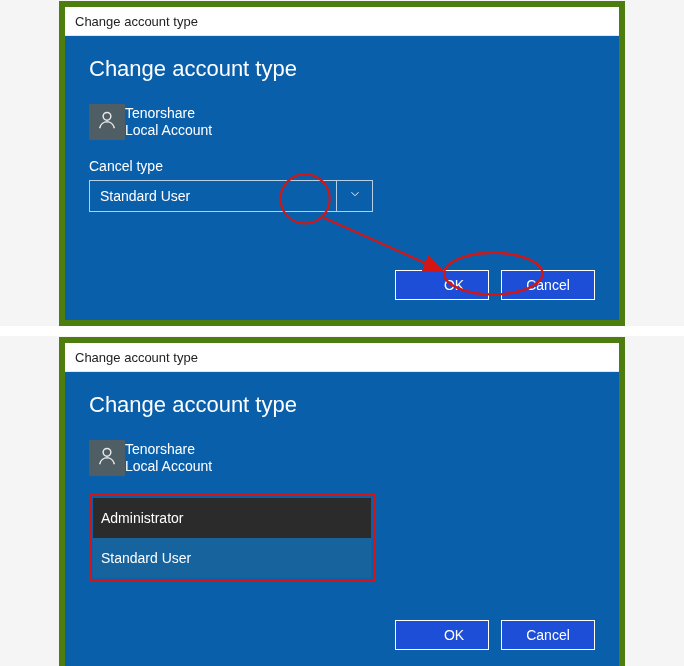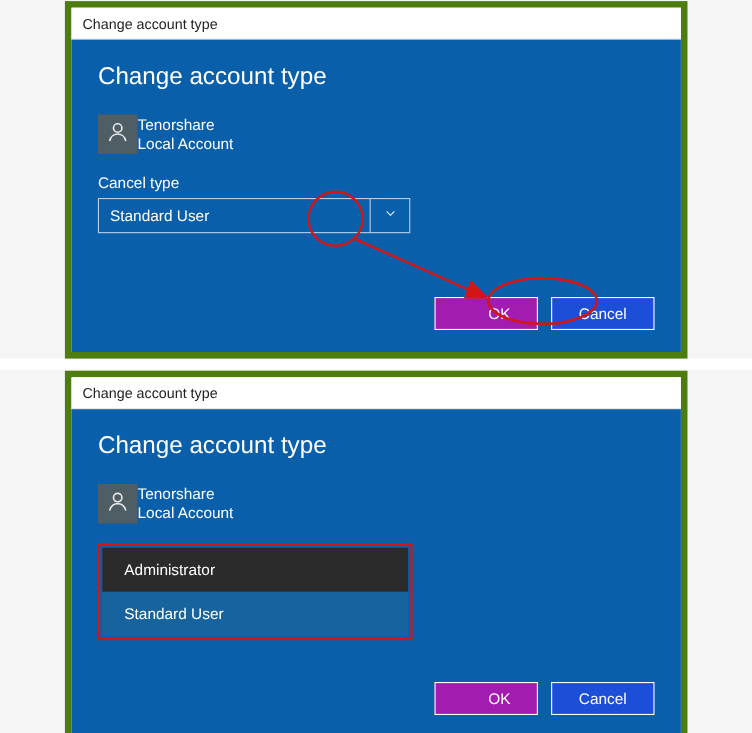--- a/index.html
+++ b/index.html
@@ -84,33 +84,33 @@
     border: 1px solid #fff;
     background: #1d4ed8;
     color: #fff;
     font-size: 14px;
     display: flex;
     align-items: center;
     justify-content: center;
     cursor: pointer;
   }
   .btn.primary {
-    background: #a21caf;
+    background: #1d4ed8;
     padding-left: 24px;
   }
 
   
   .options-list {
     width: 286px;
     margin-top: 4px;
     border: 2.5px solid #d21515;
     padding: 2px;
   }
   .option {
-    padding: 12px 20px;
+    padding: 12px 8px;
     font-size: 14px;
     color: #fff;
     cursor: pointer;
   }
   .option.dark { background: #2b2b2b; }
   .option.blue { background: #17639e; }
   .divider {
     height: 10px;
     background: #fff;
   }

